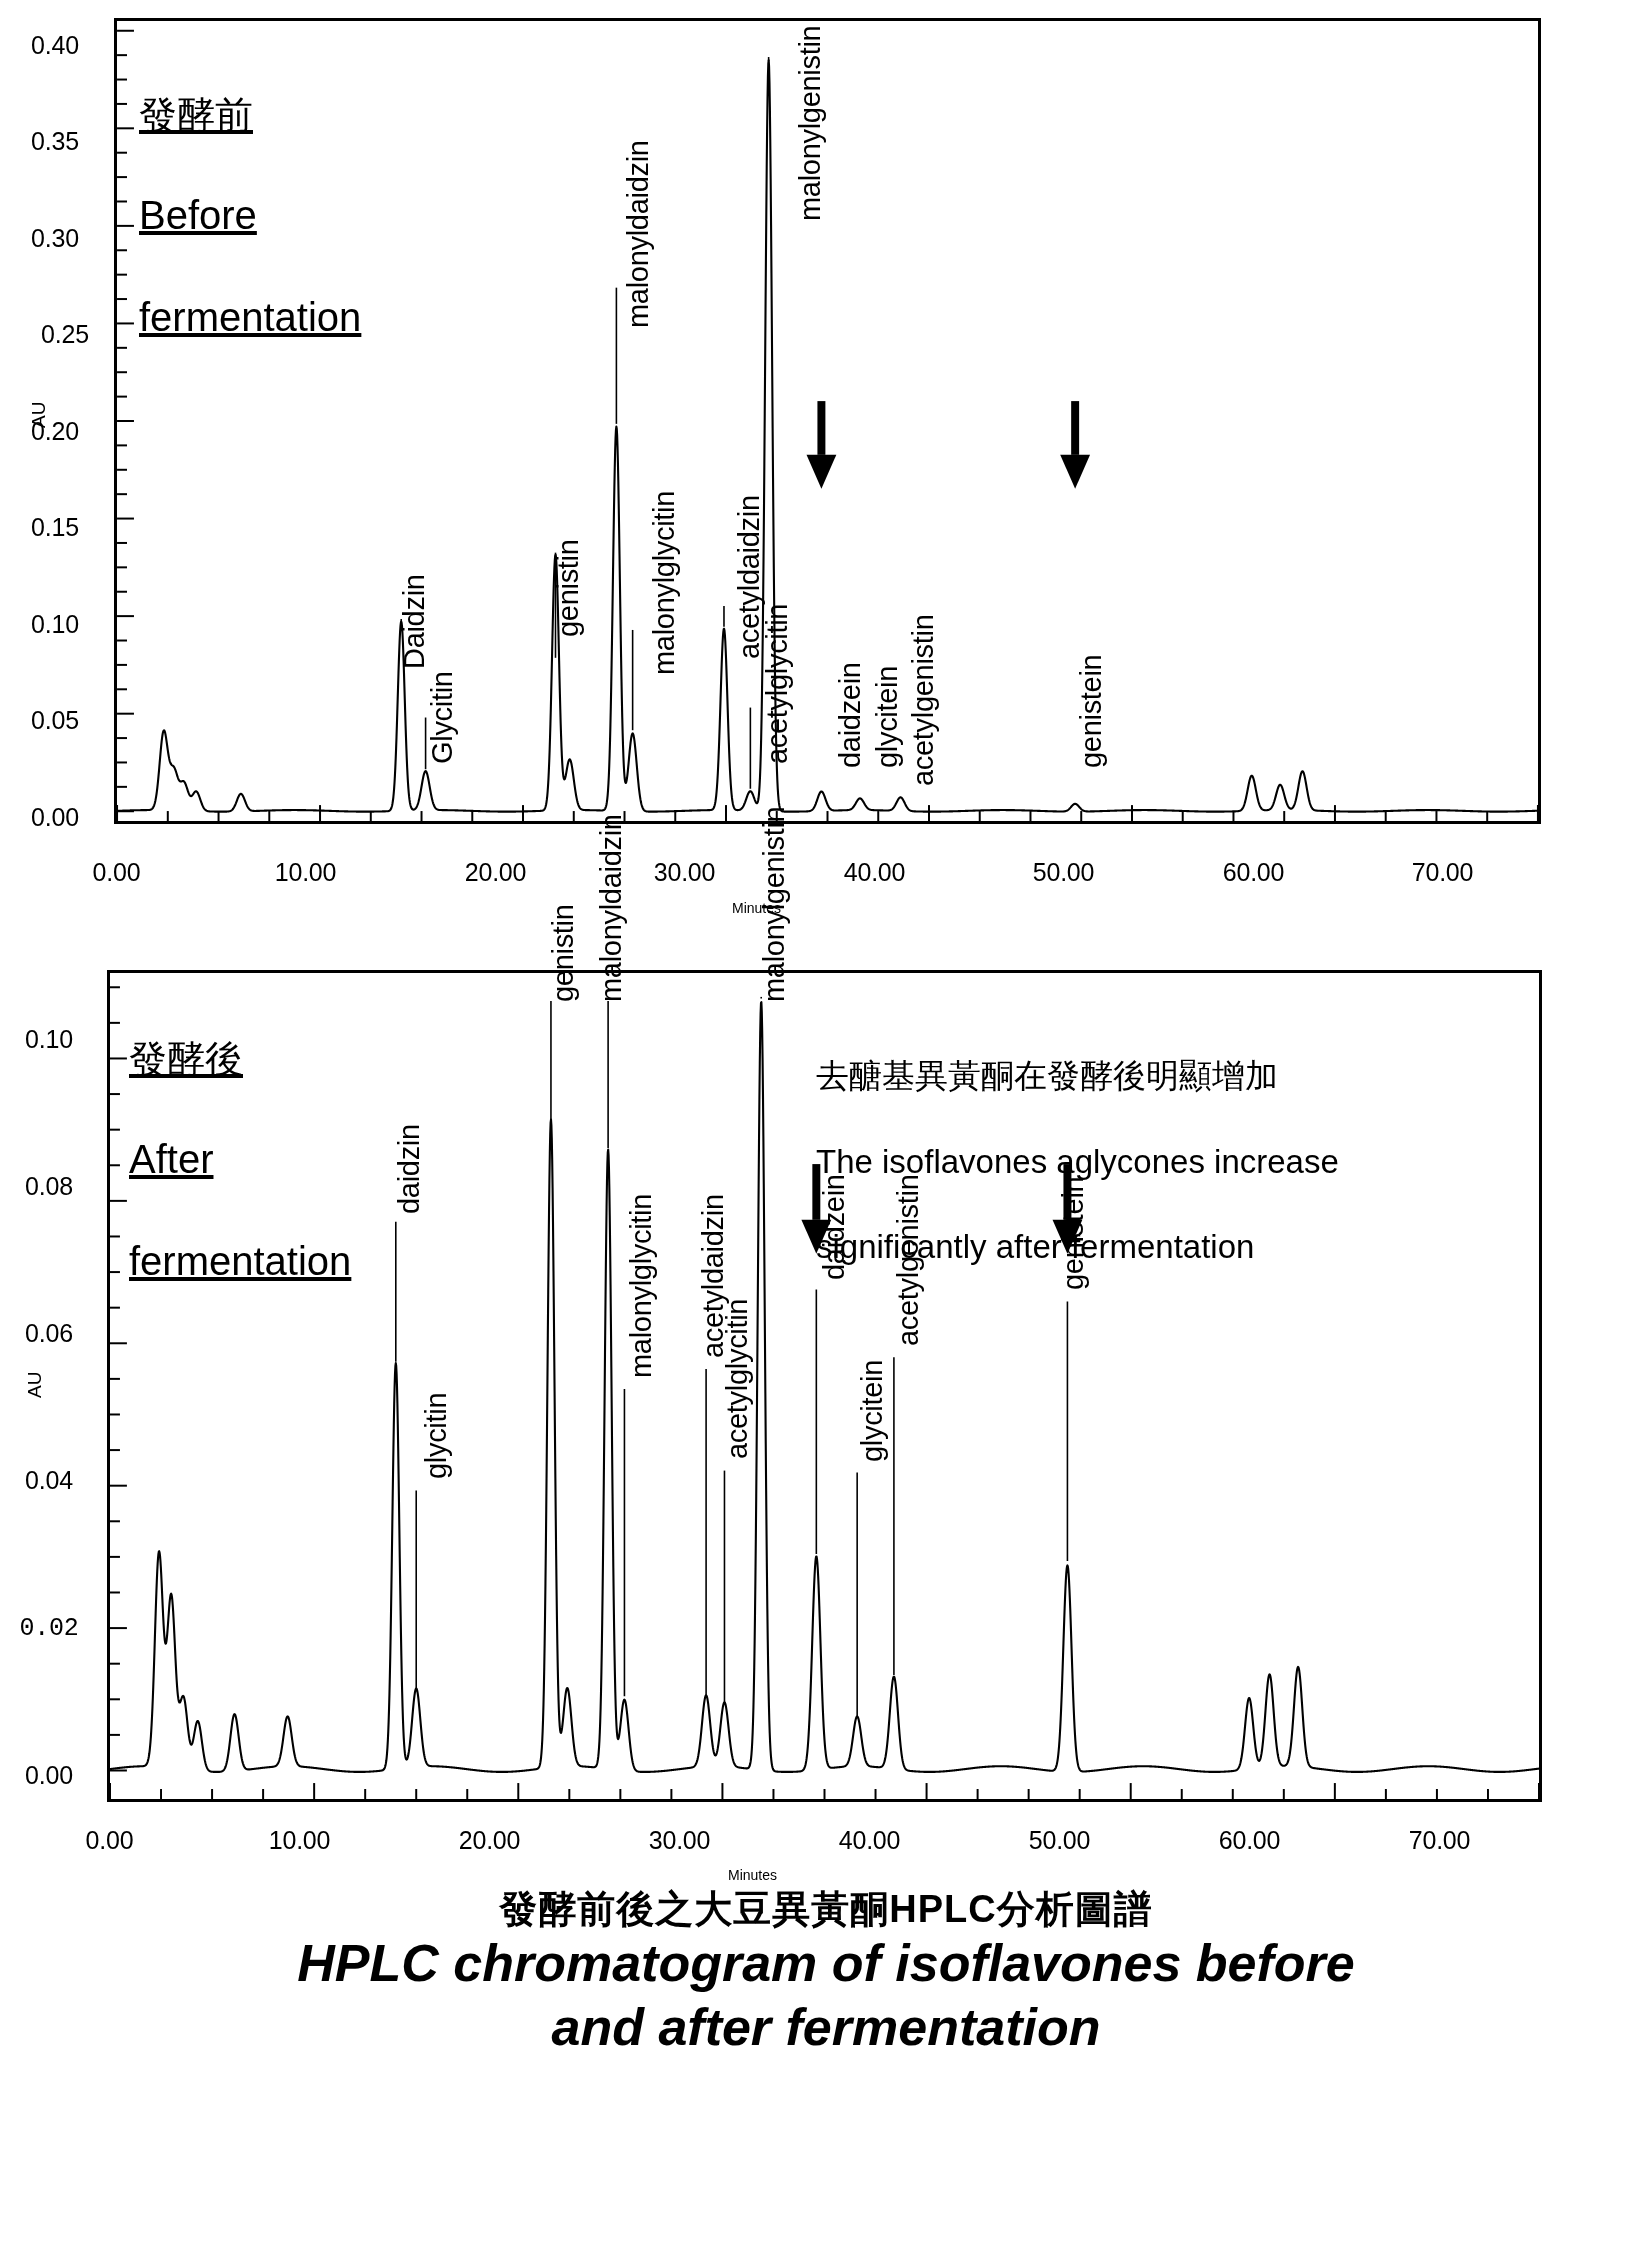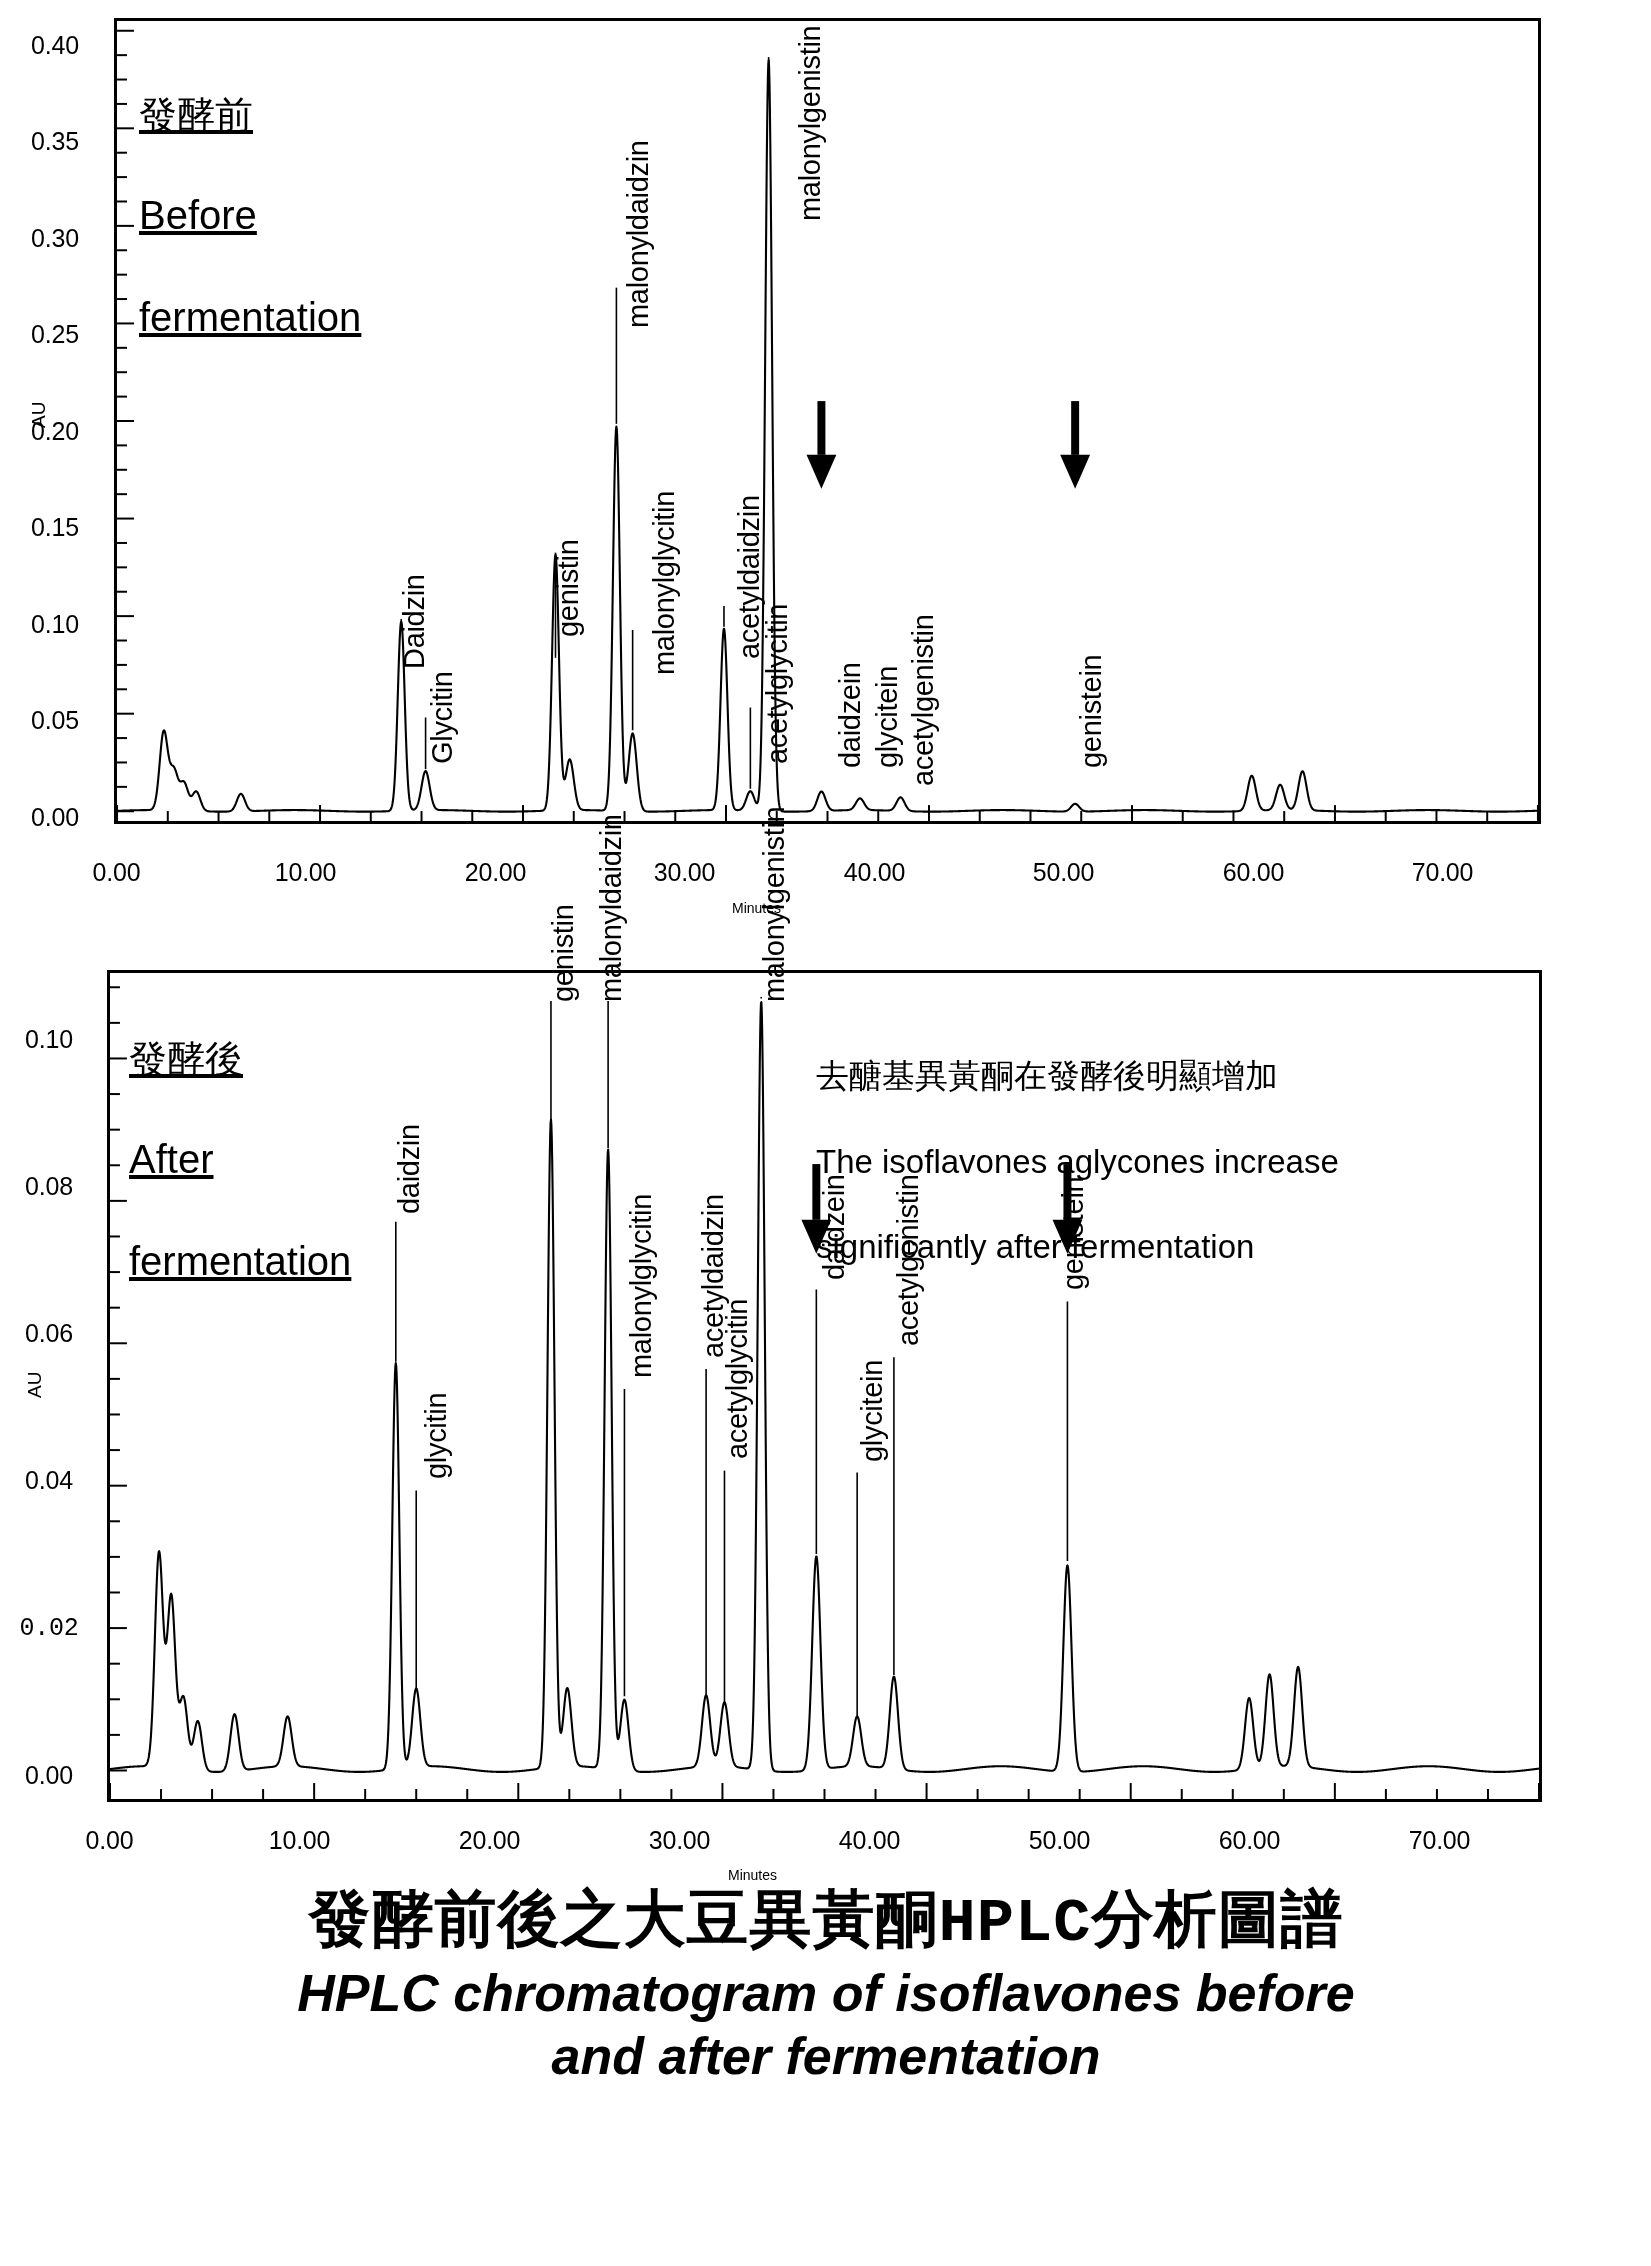--- a/index.html
+++ b/index.html
@@ -85,21 +85,21 @@
   }
 
   
   #caption{
     position:absolute;
     left:0;top:1886px;width:1652px;
     text-align:center;
     font-weight:bold;
     line-height:1.22;
   }
-  #caption .cap-cjk{font-size:62px;display:block;letter-spacing:1px;font-family:Liberation Mono, monospace;}
+  #caption .cap-cjk{font-size:38px;display:block;letter-spacing:1px;}
   #caption .cap-en{font-size:52px;display:block;font-style:italic;}
 </style>
 </head>
 <body>
 
 <div class="figure">
 
   <div class="panel" id="panel-top">
 
     <div class="plotbox">
@@ -190,21 +190,21 @@
         </svg>
     </div>
 
     <div class="axis-title-y" style="left:28px;top:428px;">AU</div>
 
     <div class="tick-y" style="left:10px;top:803px;width:90px;">0.00</div>
     <div class="tick-y" style="left:10px;top:706px;width:90px;">0.05</div>
     <div class="tick-y" style="left:10px;top:610px;width:90px;">0.10</div>
     <div class="tick-y" style="left:10px;top:513px;width:90px;">0.15</div>
     <div class="tick-y" style="left:10px;top:417px;width:90px;">0.20</div>
-    <div class="tick-y" style="left:10px;top:320px;width:90px;">0.25</div>
+    <div class="tick-y" style="left:20px;top:320px;width:90px;">0.25</div>
     <div class="tick-y" style="left:10px;top:224px;width:90px;">0.30</div>
     <div class="tick-y" style="left:10px;top:127px;width:90px;">0.35</div>
     <div class="tick-y" style="left:10px;top:31px;width:90px;">0.40</div>
 
     <div class="tick-x" style="left:62px;top:858px;width:109px;">0.00</div>
     <div class="tick-x" style="left:251px;top:858px;width:109px;">10.00</div>
     <div class="tick-x" style="left:441px;top:858px;width:109px;">20.00</div>
     <div class="tick-x" style="left:630px;top:858px;width:109px;">30.00</div>
     <div class="tick-x" style="left:820px;top:858px;width:109px;">40.00</div>
     <div class="tick-x" style="left:1009px;top:858px;width:109px;">50.00</div>

